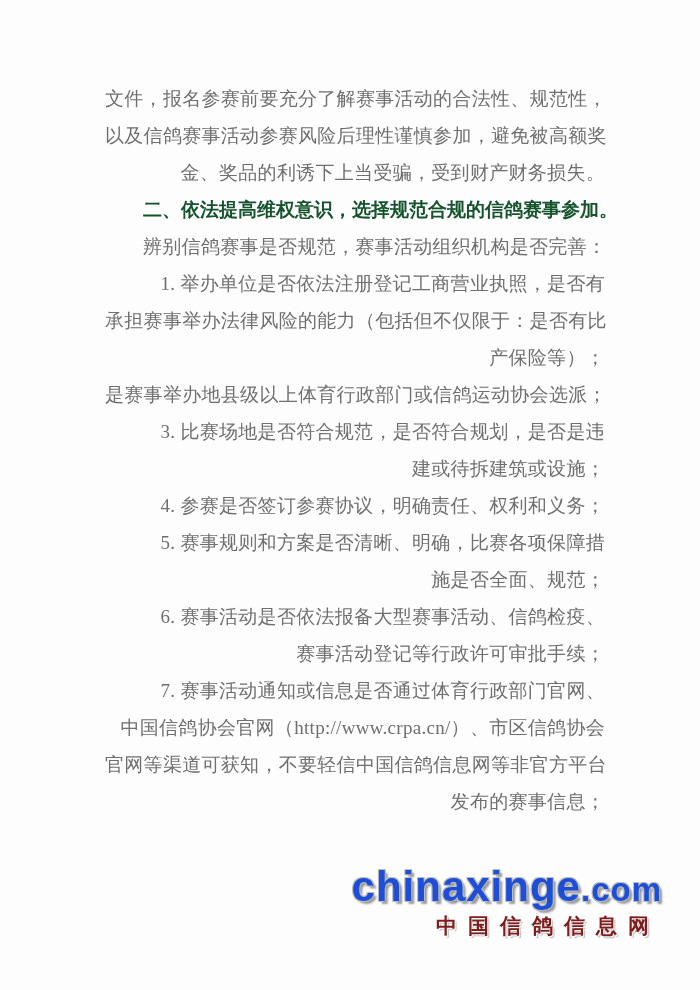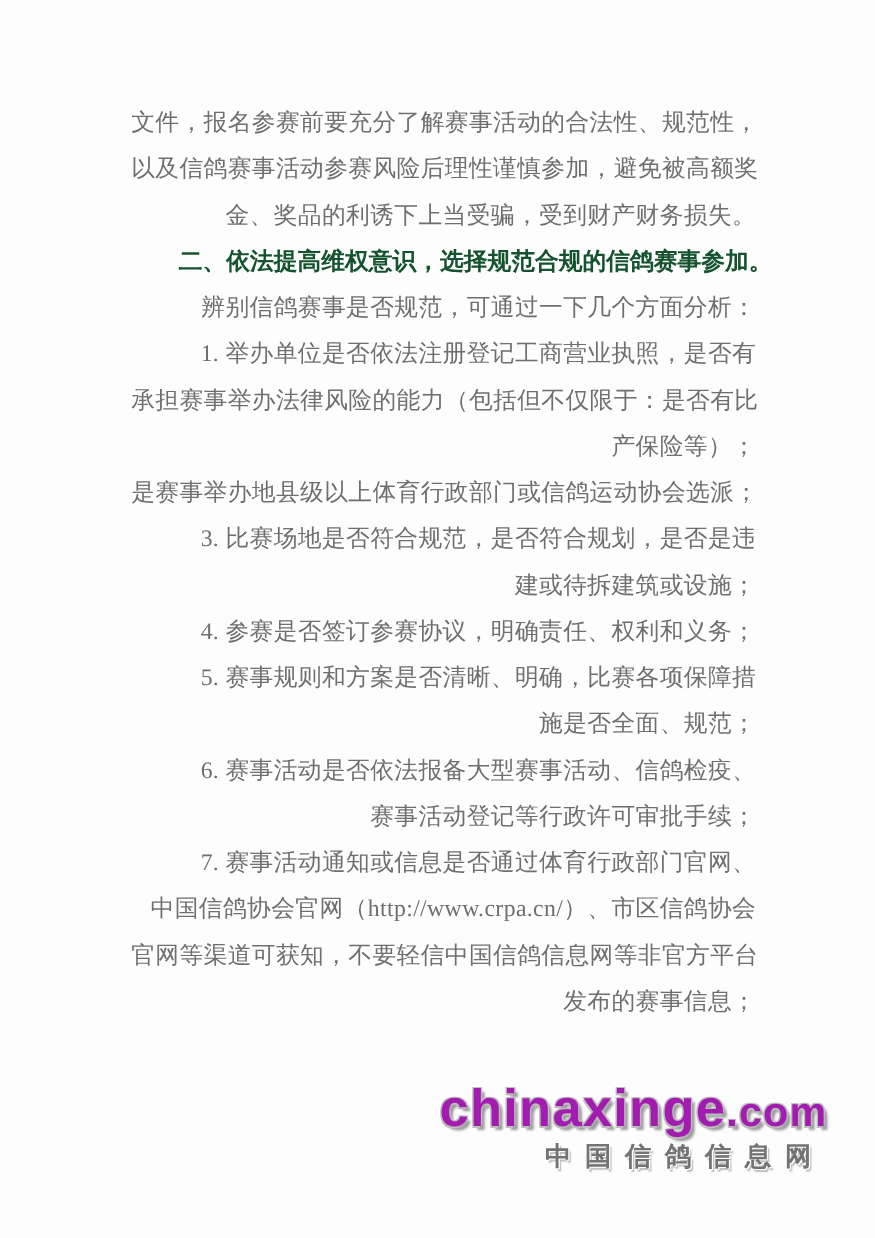--- a/index.html
+++ b/index.html
@@ -46,55 +46,55 @@
     right: 38px;
     top: 866px;
     text-align: right;
     user-select: none;
   }
   .wm-logo {
     font-family: "Liberation Sans", "DejaVu Sans", sans-serif;
     font-weight: bold;
     font-size: 42px;
     line-height: 42px;
-    color: #a21caf;
+    color: #1d4ed8;
     letter-spacing: 1px;
     text-shadow:
       -1px -1px 0 #bdbdbd,
        1px -1px 0 #bdbdbd,
       -1px  1px 0 #bdbdbd,
        1px  1px 0 #a8a8a8,
        3px  3px 2px #9b9b9b;
   }
   .wm-com {
     font-size: 33px;
   }
   .wm-sub {
     margin-top: 3px;
     margin-right: 2px;
     font-family: "Liberation Sans", "DejaVu Sans", sans-serif;
     font-weight: bold;
     font-size: 21px;
     line-height: 24px;
-    color: #737373;
+    color: #7f1d1d;
     letter-spacing: 11px;
     text-shadow: 1px 1px 0 #ffffff, 2px 2px 1px #bdbdbd;
   }
 </style>
 </head>
 <body>
 
 <div class="page">
 
   <div class="text-block" id="text-block">
       <div class="line">文件，报名参赛前要充分了解赛事活动的合法性、规范性，</div>
       <div class="line">以及信鸽赛事活动参赛风险后理性谨慎参加，避免被高额奖</div>
       <div class="line">金、奖品的利诱下上当受骗，受到财产财务损失。</div>
       <div class="line indent bold">二、依法提高维权意识，选择规范合规的信鸽赛事参加。</div>
-      <div class="line indent">辨别信鸽赛事是否规范，可通过一下几个方面分析：</div>
+      <div class="line indent">辨别信鸽赛事是否规范，赛事活动组织机构是否完善：</div>
       <div class="line indent">1. 举办单位是否依法注册登记工商营业执照，是否有</div>
       <div class="line">承担赛事举办法律风险的能力（包括但不仅限于：是否有比</div>
       <div class="line">产保险等）；</div>
       <div class="line">是赛事举办地县级以上体育行政部门或信鸽运动协会选派；</div>
       <div class="line indent">3. 比赛场地是否符合规范，是否符合规划，是否是违</div>
       <div class="line">建或待拆建筑或设施；</div>
       <div class="line indent">4. 参赛是否签订参赛协议，明确责任、权利和义务；</div>
       <div class="line indent">5. 赛事规则和方案是否清晰、明确，比赛各项保障措</div>
       <div class="line">施是否全面、规范；</div>
       <div class="line indent">6. 赛事活动是否依法报备大型赛事活动、信鸽检疫、</div>

